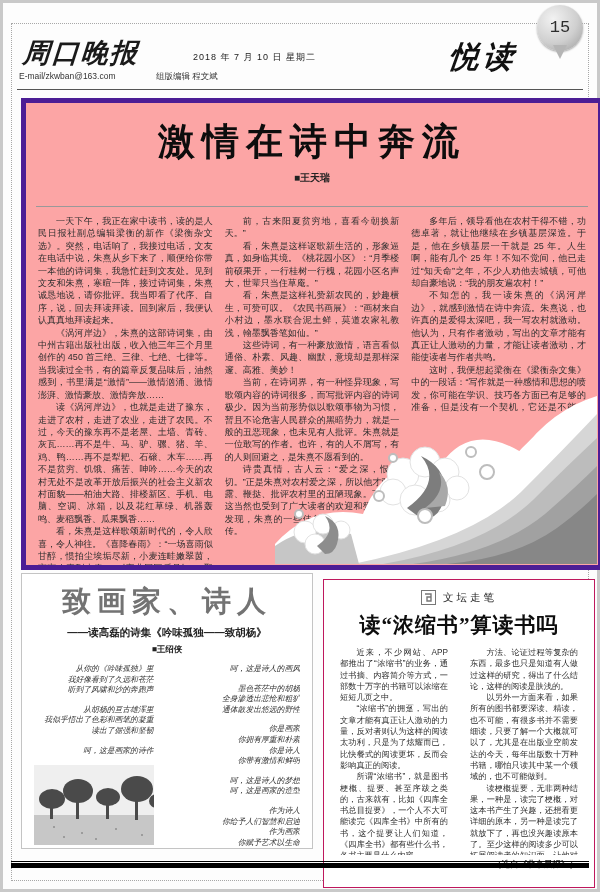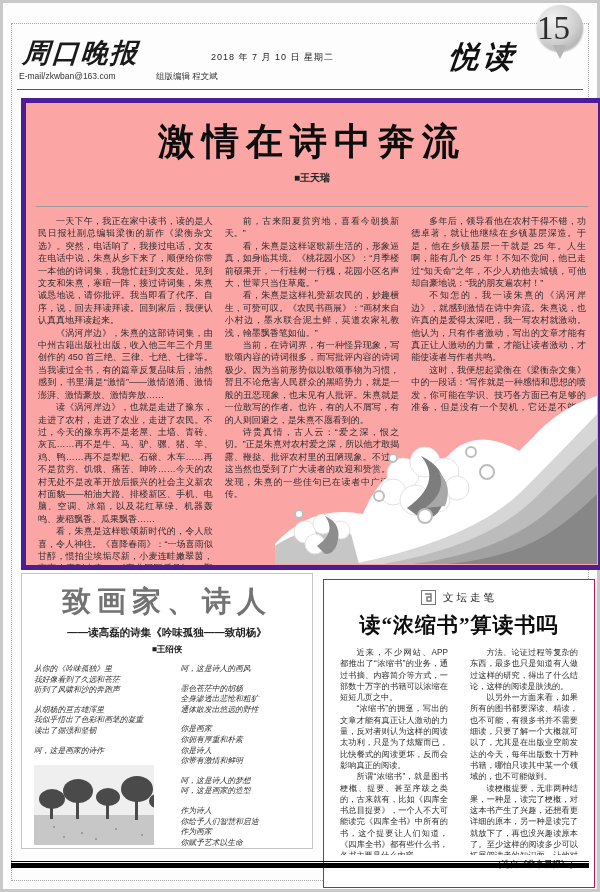--- a/index.html
+++ b/index.html
@@ -20,35 +20,35 @@
   }
   
   .masthead{position:absolute;left:14px;top:26px;right:14px;height:60px;border-bottom:1px solid #555;}
   .logo{
     position:absolute;left:6px;top:6px;
     font-size:27px;font-weight:bold;font-style:italic;
     letter-spacing:2px;color:#1a1a1a;
     font-family:"Liberation Serif", serif;
     transform:skewX(-4deg);
   }
-  .date{position:absolute;left:194px;top:22px;font-size:9px;color:#222;letter-spacing:1px;}
+  .date{position:absolute;left:176px;top:22px;font-size:9px;color:#222;letter-spacing:1px;}
   .contact-row{position:absolute;left:2px;top:42px;font-size:8.5px;color:#333;}
   .contact-row .editor{margin-left:38px;}
   .section-title{
     position:absolute;right:66px;top:8px;
     font-size:30px;font-weight:bold;font-style:italic;color:#111;
     font-family:"Liberation Serif", serif;letter-spacing:4px;
     transform:skewX(-6deg);
   }
   .page-badge{
     position:absolute;right:14px;top:2px;width:46px;height:46px;border-radius:50%;
     background:radial-gradient(circle at 35% 30%, #f2f2f2 0%, #cfcfcf 55%, #9b9b9b 100%);
     box-shadow:0 1px 2px rgba(0,0,0,.35);
-    text-align:left;line-height:46px;font-size:33px;color:#2c2c2c;
-    font-family:Liberation Serif, serif;z-index:3;
+    text-align:center;line-height:46px;font-size:17px;color:#2c2c2c;
+    font-family:Liberation Mono, monospace;z-index:3;
   }
   .page-badge:after{
     content:"";position:absolute;left:16px;top:40px;
     border-left:7px solid transparent;border-right:7px solid transparent;
     border-top:14px solid #b5b5b5;
   }
   
   .main-box{
     position:absolute;left:18px;top:95px;width:572px;height:462px;
     border:5px solid #4c1d95;background:#fca5a5;overflow:hidden;
@@ -74,21 +74,21 @@
     position:absolute;left:18px;top:570px;width:292px;height:276px;
     border:1px solid #c4c4c4;background:#fff;overflow:hidden;padding:6px 12px;
     box-sizing:border-box;
   }
   .poem-title{
     text-align:center;font-size:29px;font-weight:bold;color:#737373;
     letter-spacing:6px;font-family:"Liberation Serif", serif;margin:2px 0 4px 0;
   }
   .poem-subtitle{text-align:center;font-size:10.5px;font-weight:bold;color:#222;margin:0 0 4px 0;}
   .poem-author{text-align:center;font-size:8.5px;font-weight:bold;color:#222;margin:0 0 8px 0;}
-  .poem-cols{display:flex;gap:27px;}
+  .poem-cols{display:flex;gap:27px;text-align:right;}
   .poem-col{flex:1;overflow:hidden;}
   .poem-col p{
     margin:0 0 9px 0;font-size:7.8px;line-height:10.6px;color:#333;
     white-space:pre-line;font-style:italic;font-family:"Liberation Serif", serif;
   }
   .poem-photo{margin-top:4px;display:block;}
   .essay-box{
     position:absolute;left:320px;top:576px;width:272px;height:309px;
     border:1px solid #be185d;background:#fff;overflow:hidden;
     padding:8px 16px;box-sizing:border-box;
@@ -132,20 +132,21 @@
       <div class="col col-1">
           <p>一天下午，我正在家中读书，读的是人民日报社副总编辑梁衡的新作《梁衡杂文选》。突然，电话响了，我接过电话，文友在电话中说，朱熹从乡下来了，顺便给你带一本他的诗词集，我急忙赶到文友处。见到文友和朱熹，寒暄一阵，接过诗词集，朱熹诚恳地说，请你批评。我当即看了代序、自序，说，回去拜读拜读。回到家后，我便认认真真地拜读起来。</p>
           <p>《涡河岸边》，朱熹的这部诗词集，由中州古籍出版社出版，收入他三年三个月里创作的 450 首三绝、三律、七绝、七律等。当我读过全书，有的篇章反复品味后，油然感到，书里满是“激情”——激情汹涌、激情澎湃、激情豪放、激情奔放……</p>
           <p>读《涡河岸边》，也就是走进了豫东，走进了农村，走进了农业，走进了农民。不过，今天的豫东再不是老屋、土墙、青砖、灰瓦……再不是牛、马、驴、骡、猪、羊、鸡、鸭……再不是犁耙、石磙、木车……再不是贫穷、饥饿、痛苦、呻吟……今天的农村无处不是改革开放后振兴的社会主义新农村面貌——柏油大路、排楼新区、手机、电脑、空调、冰箱，以及花红草绿、机器轰鸣、麦稻飘香、瓜果飘香……</p>
           <p>看，朱熹是这样歌颂新时代的，令人欣喜，令人神往。《喜降春雨》：“一场喜雨似甘醇，惯拍尘埃垢尽新，小麦连畦嫩翠茵，家家欢喜到来春。”《产业园区乐见》：“聚美园区傍颍河，车来静静泊绿柳，杨柳沙沙诉情愫，旭日东升上班去，夕阳西下唱着歌</p>
         </div>
       <div class="col col-2">
           <p>前，古来阳夏贫穷地，喜看今朝换新天。”</p>
           <p>看，朱熹是这样讴歌新生活的，形象逼真，如身临其境。《桃花园小区》：“月季楼前硕果开，一行桂树一行槐，花园小区名声大，世辈只当住草庵。”</p>
           <p>看，朱熹是这样礼赞新农民的，妙趣横生，可赞可叹。《农民书画展》：“画材来自小村边，墨水联合泥土鲜，莫道农家礼教浅，翰墨飘香笔如仙。”</p>
+          <p>这些诗词，有一种豪放激情，语言看似通俗、朴素、风趣、幽默，意境却是那样深邃、高雅、美妙！</p>
           <p>当前，在诗词界，有一种怪异现象，写歌颂内容的诗词很多，而写批评内容的诗词极少。因为当前形势似以歌颂事物为习惯，暂且不论危害人民群众的黑暗势力，就是一般的丑恶现象，也未见有人批评。朱熹就是一位敢写的作者。也许，有的人不屑写，有的人则回避之，是朱熹不愿看到的。</p>
           <p>诗贵真情，古人云：“爱之深，恨之切。”正是朱熹对农村爱之深，所以他才敢揭露、鞭挞、批评农村里的丑陋现象。不过，这当然也受到了广大读者的欢迎和赞赏。我发现，朱熹的一些佳句已在读者中广泛流传。</p>
         </div>
       <div class="col col-3">
           <p>多年后，领导看他在农村干得不错，功德卓著，就让他继续在乡镇基层深造。于是，他在乡镇基层一干就是 25 年。人生啊，能有几个 25 年！不知不觉间，他已走过“知天命”之年，不少人劝他去城镇，可他却自豪地说：“我的朋友遍农村！”</p>
           <p>不知怎的，我一读朱熹的《涡河岸边》，就感到激情在诗中奔流。朱熹说，也许真的是爱得太深吧，我一写农村就激动。他认为，只有作者激动，写出的文章才能有真正让人激动的力量，才能让读者激动，才能使读者与作者共鸣。</p>
           <p>这时，我便想起梁衡在《梁衡杂文集》中的一段话：“写作就是一种感情和思想的喷发，你可能在学识、技巧各方面已有足够的准备，但是没有一个契机，它还是不能成文，就像一座火山要每百年千年才喷一次，也可能永远地沉睡着，沉默不语。所以，为文第一要激动。”</p>
         </div>
     </div>
 

